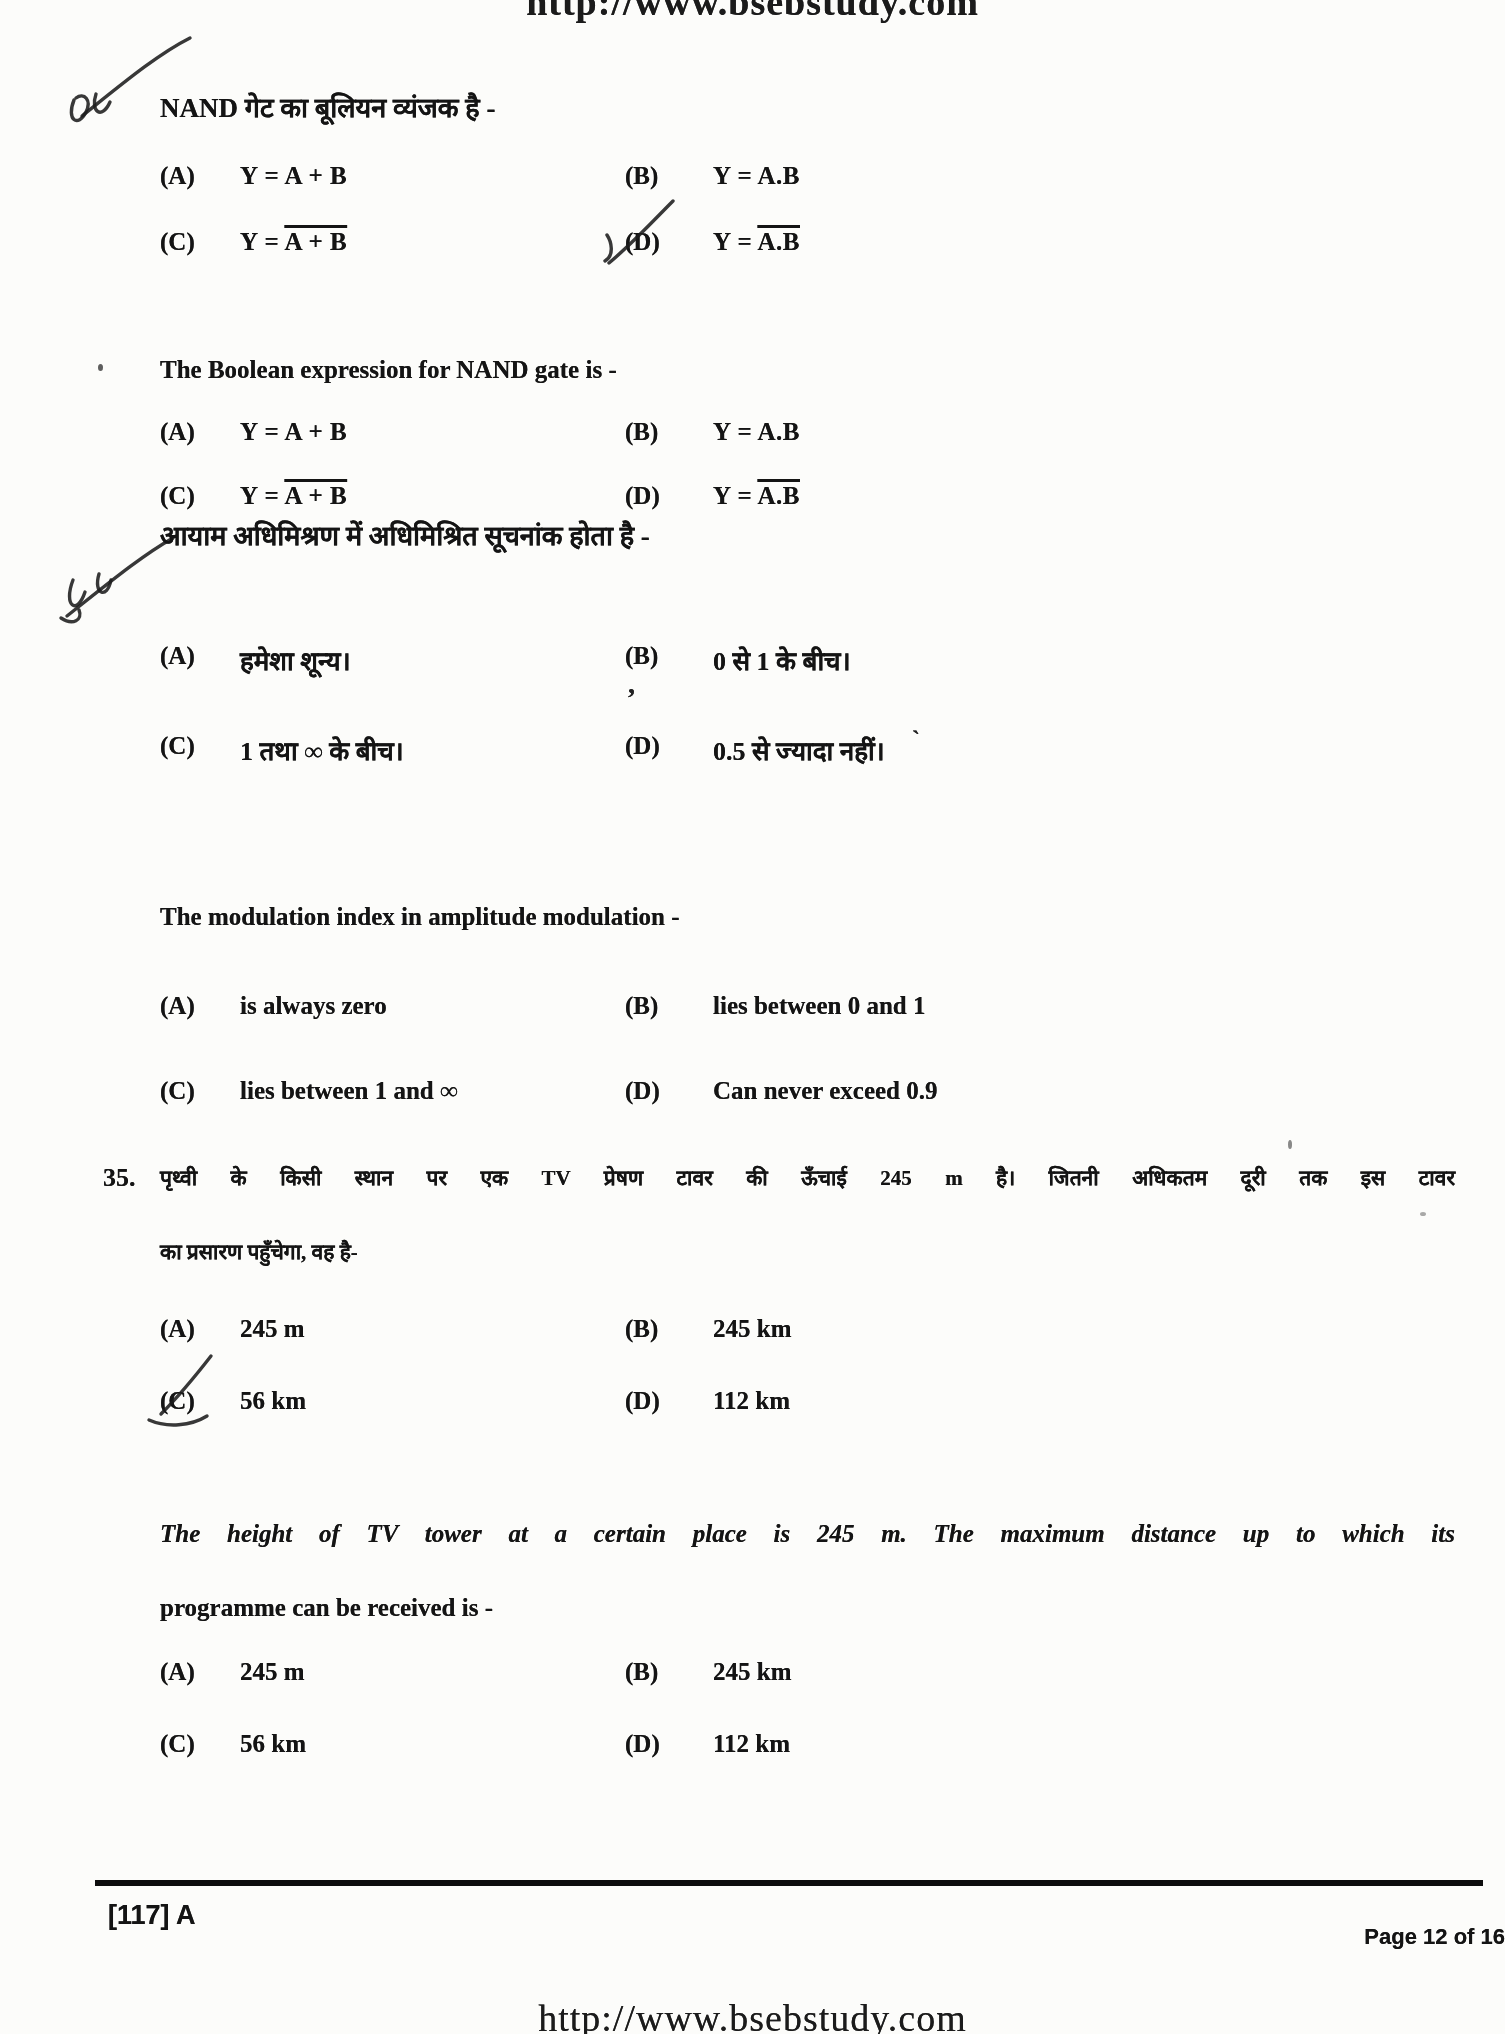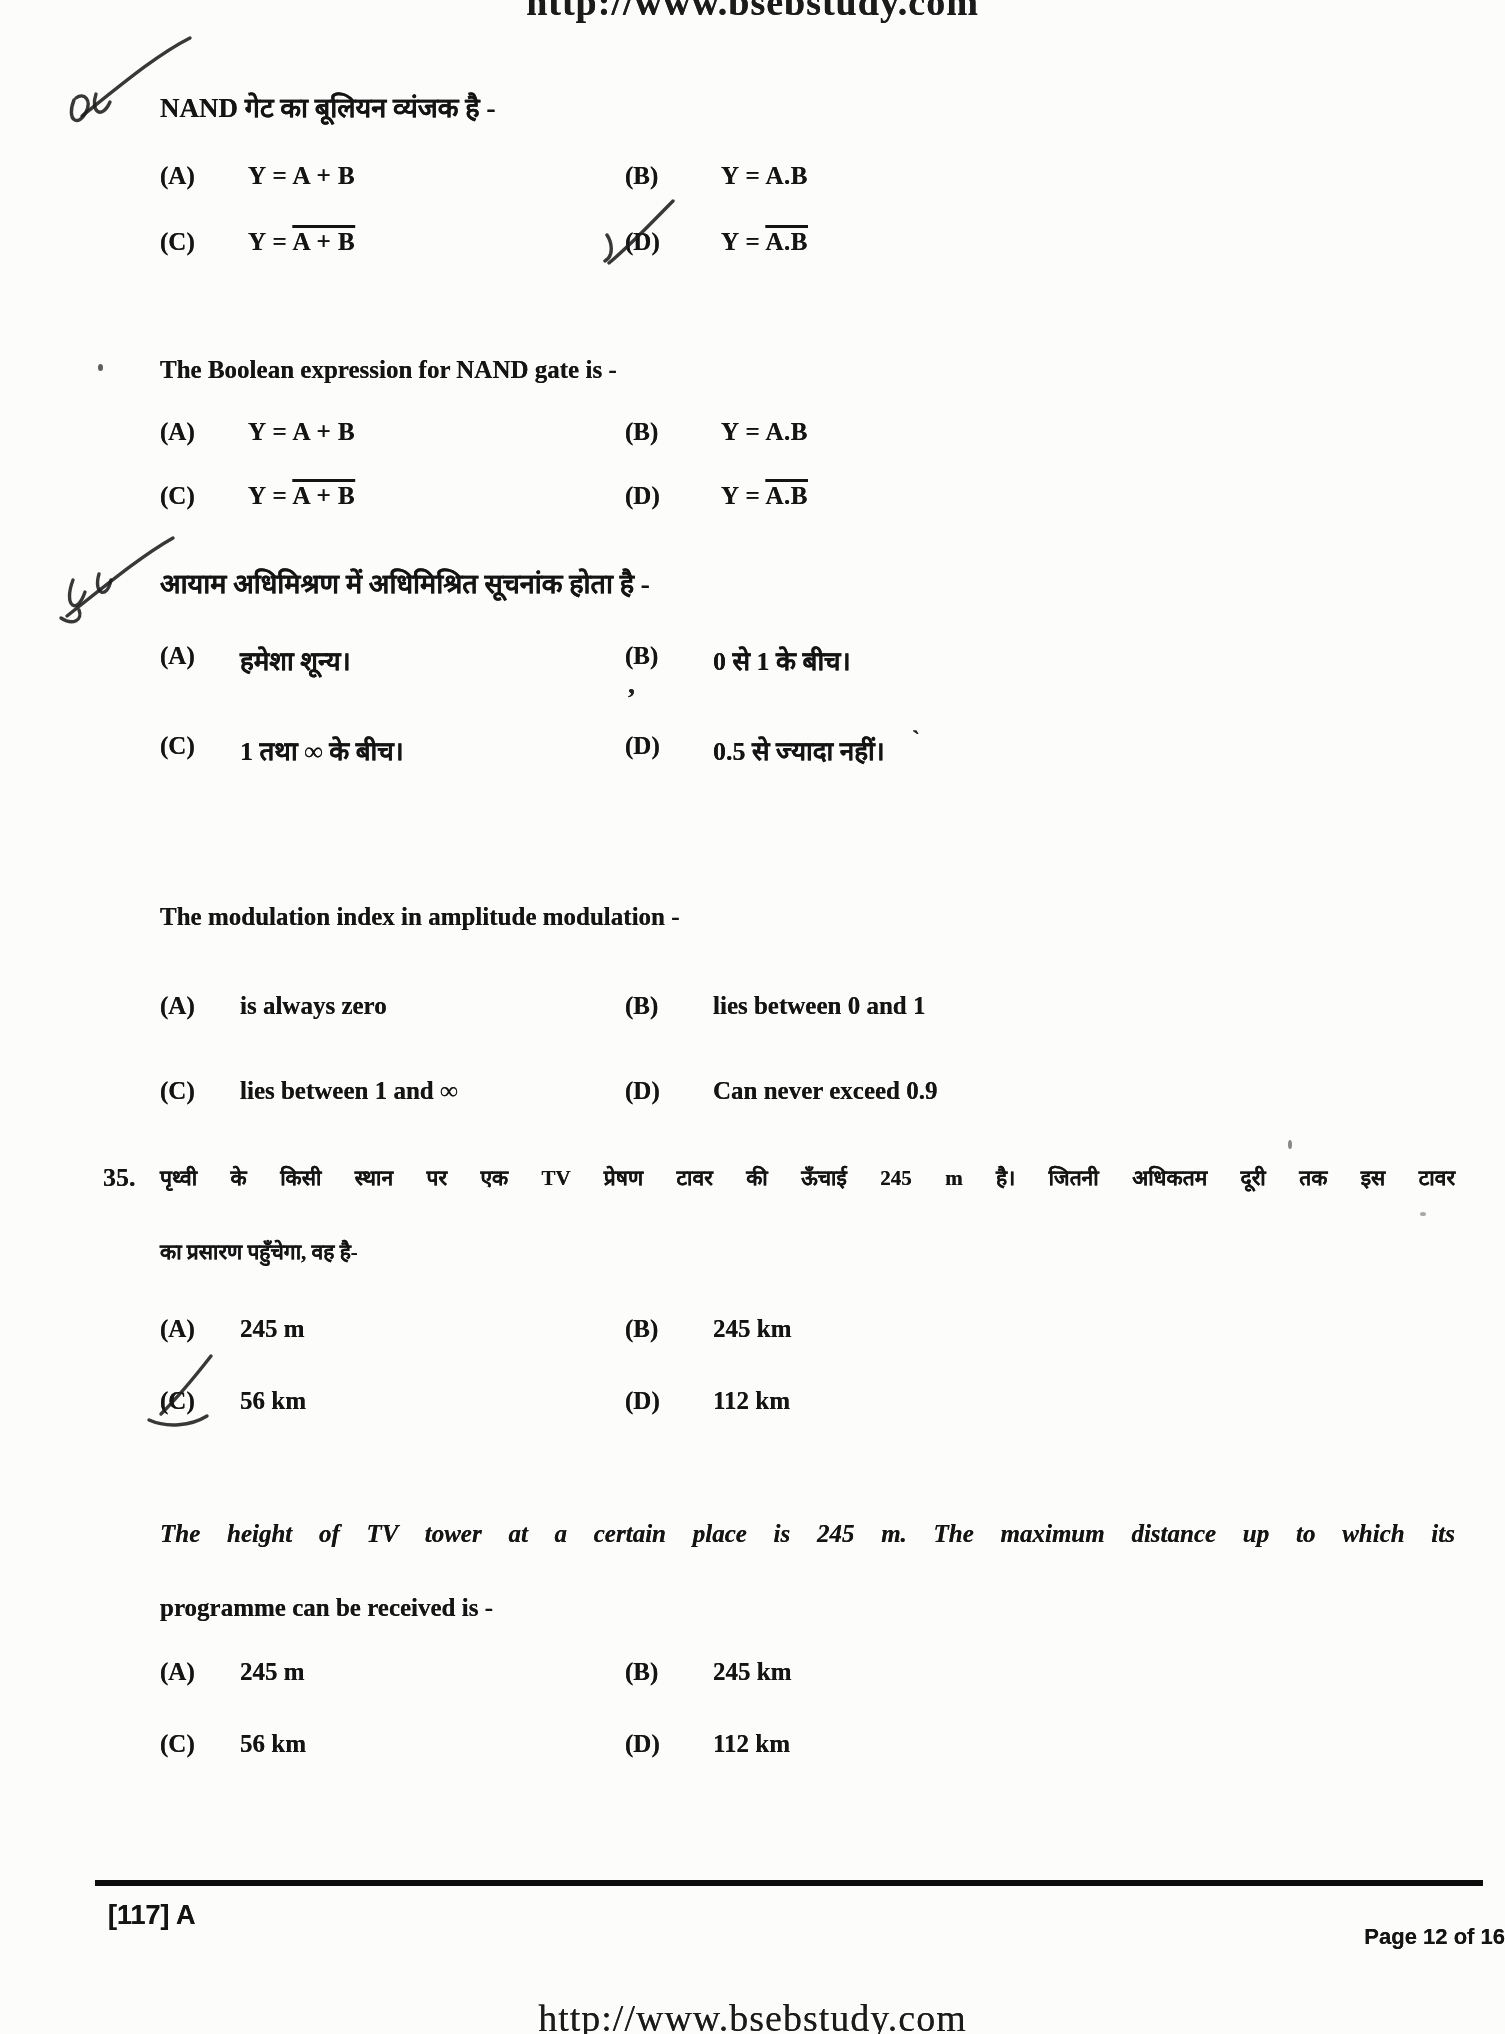--- a/index.html
+++ b/index.html
@@ -17,21 +17,21 @@
   .url-top { top:-20px; font-weight:700; }
   .url-bottom { top:1996px; font-weight:400; }
   .qhead-hi { font-size:27px; font-weight:700;text-align:center; }
   .qhead-en { font-size:25px; font-weight:700; }
   .row {
     position:absolute; left:160px; width:1270px;
     display:grid; grid-template-columns:80px 385px 88px 1fr;
     font-weight:700; font-size:25px;
   }
   .row .hi-opt { font-size:26px; }
-  .math { letter-spacing:.5px; white-space:nowrap;margin-left:8px; }
+  .math { letter-spacing:.5px; white-space:nowrap; }
   .ov { text-decoration:overline; text-decoration-thickness:2.5px; }
   .qline { position:absolute; left:160px; width:1295px; font-weight:700; }
   .hi-q { font-size:21px; }
   .en-q { font-size:25px; }
   .jline { text-align:justify; text-align-last:justify; }
   .qnum { font-size:26px; font-weight:700; }
   .hw path { fill:none; stroke:#1d1d1d; stroke-width:3.4; stroke-linecap:round; opacity:.88; }
   .rule { left:95px; top:1880px; width:1388px; height:6px; background:#0d0d0d; }
   .footer-left { left:108px; top:1900px; font-family:"Liberation Sans", sans-serif; font-weight:700; font-size:27px; }
   .footer-center { left:0; right:0; top:1916px; text-align:right; font-family:"Liberation Sans", sans-serif; font-weight:700; font-size:22px;margin-top:8px; }
@@ -84,21 +84,21 @@
     <span>(D)</span>
     <span class="math"><span>Y = </span><span class="ov">A.B</span></span>
   </div>
 
   <svg class="abs hw" style="left:55px; top:528px;" width="130" height="100" viewBox="0 0 130 100">
     <path d="M18,52 C8,78 22,88 30,64"></path>
     <path d="M44,46 C38,66 52,72 56,52"></path>
     <path d="M12,88 C50,58 86,28 118,10"></path>
     <path d="M6,90 C18,98 28,92 24,82"></path>
   </svg>
-  <div class="abs qhead-hi" style="left:160px; top:564px;">आयाम अधिमिश्रण में अधिमिश्रित सूचनांक होता है -</div>
+  <div class="abs qhead-hi" style="left:160px; top:516px;">आयाम अधिमिश्रण में अधिमिश्रित सूचनांक होता है -</div>
 
   <div class="row" style="top:642px;">
     <span>(A)</span>
     <span class="hi-opt">हमेशा शून्य।</span>
     <span>(B)</span>
     <span class="hi-opt">0 से 1 के बीच।</span>
   </div>
   <span class="stray" style="left:628px; top:668px;">,</span>
   <div class="row" style="top:732px;">
     <span>(C)</span>

